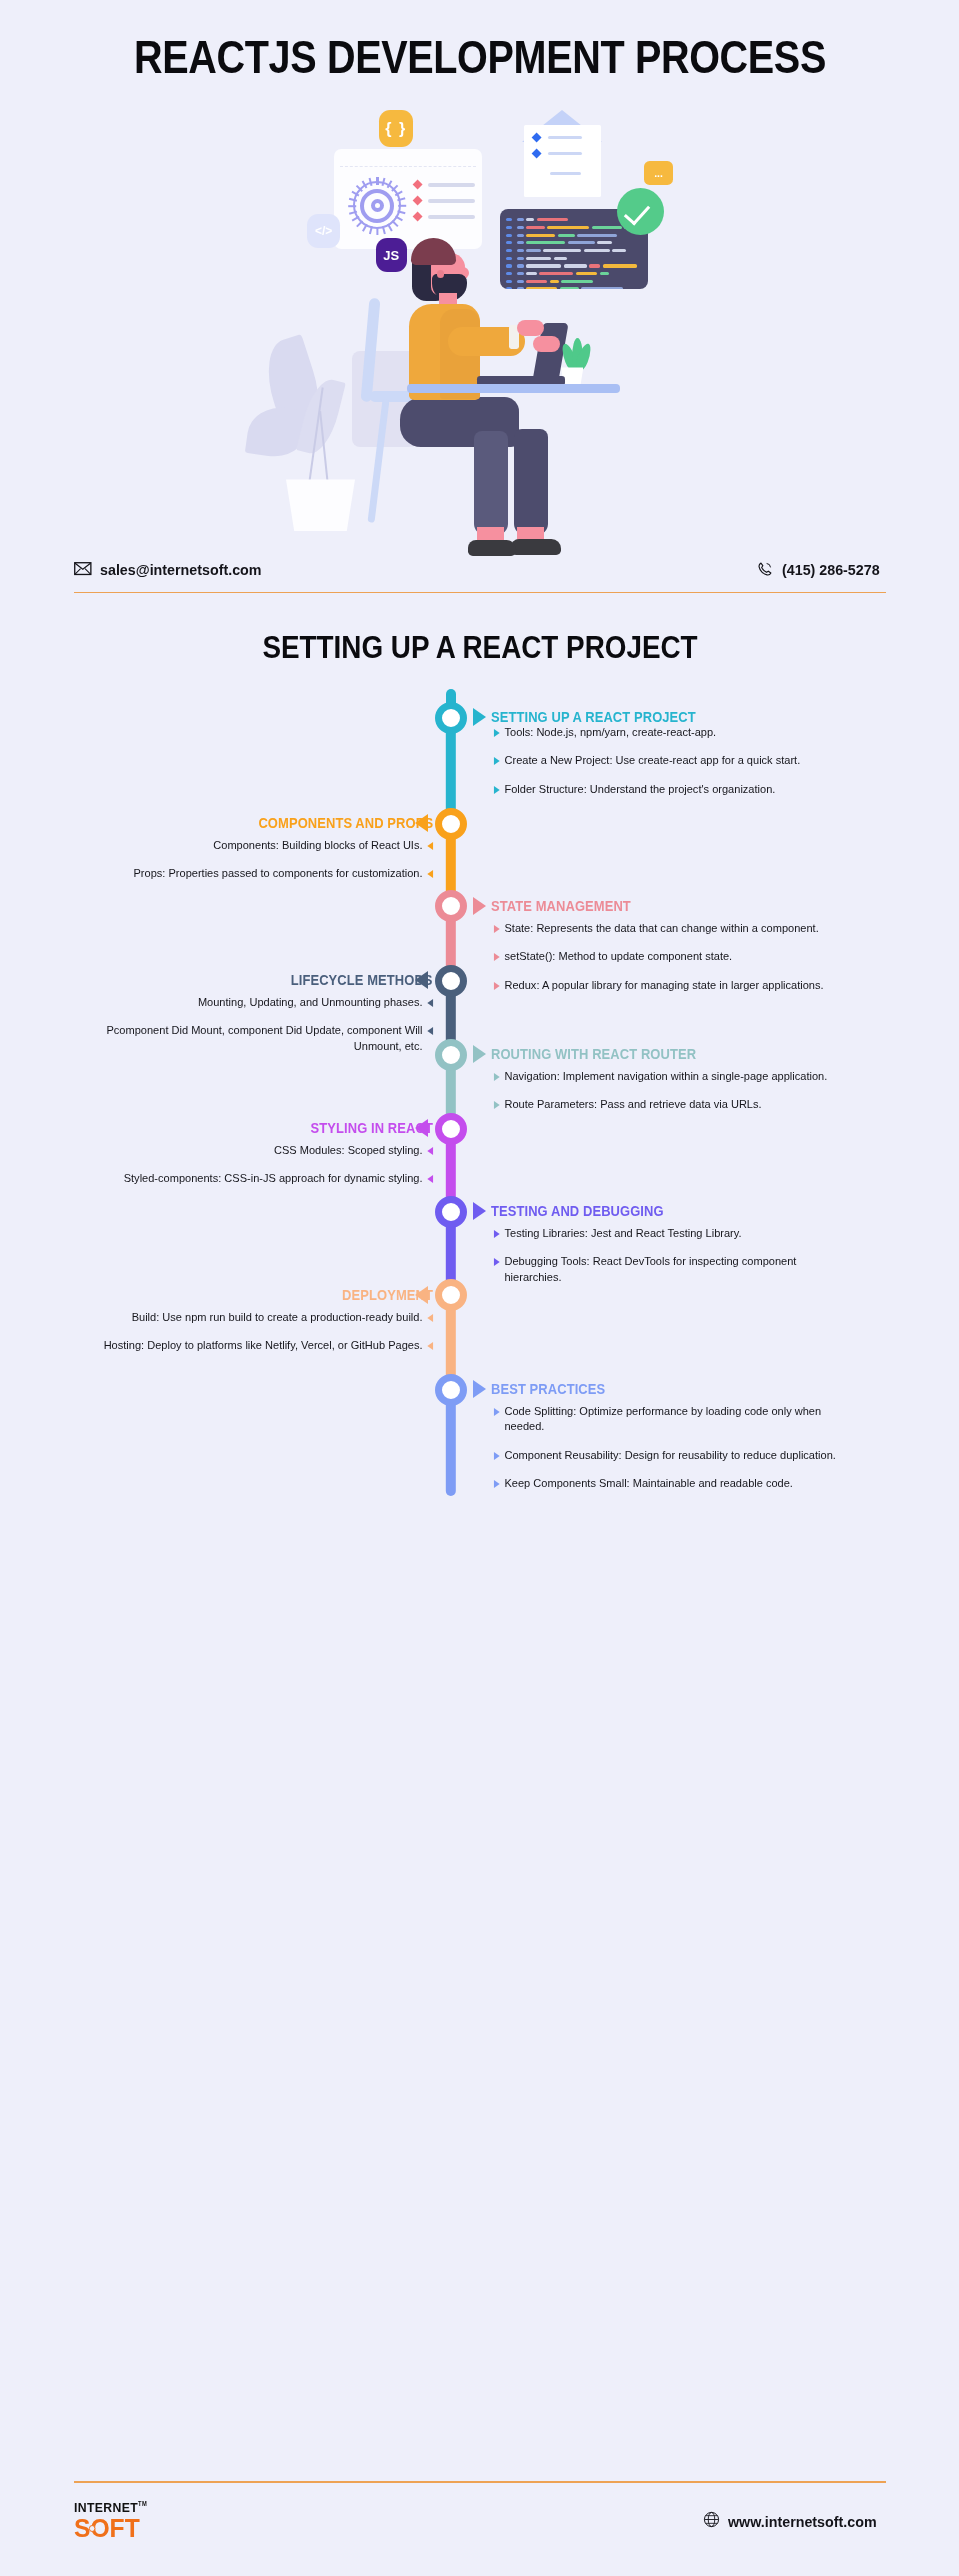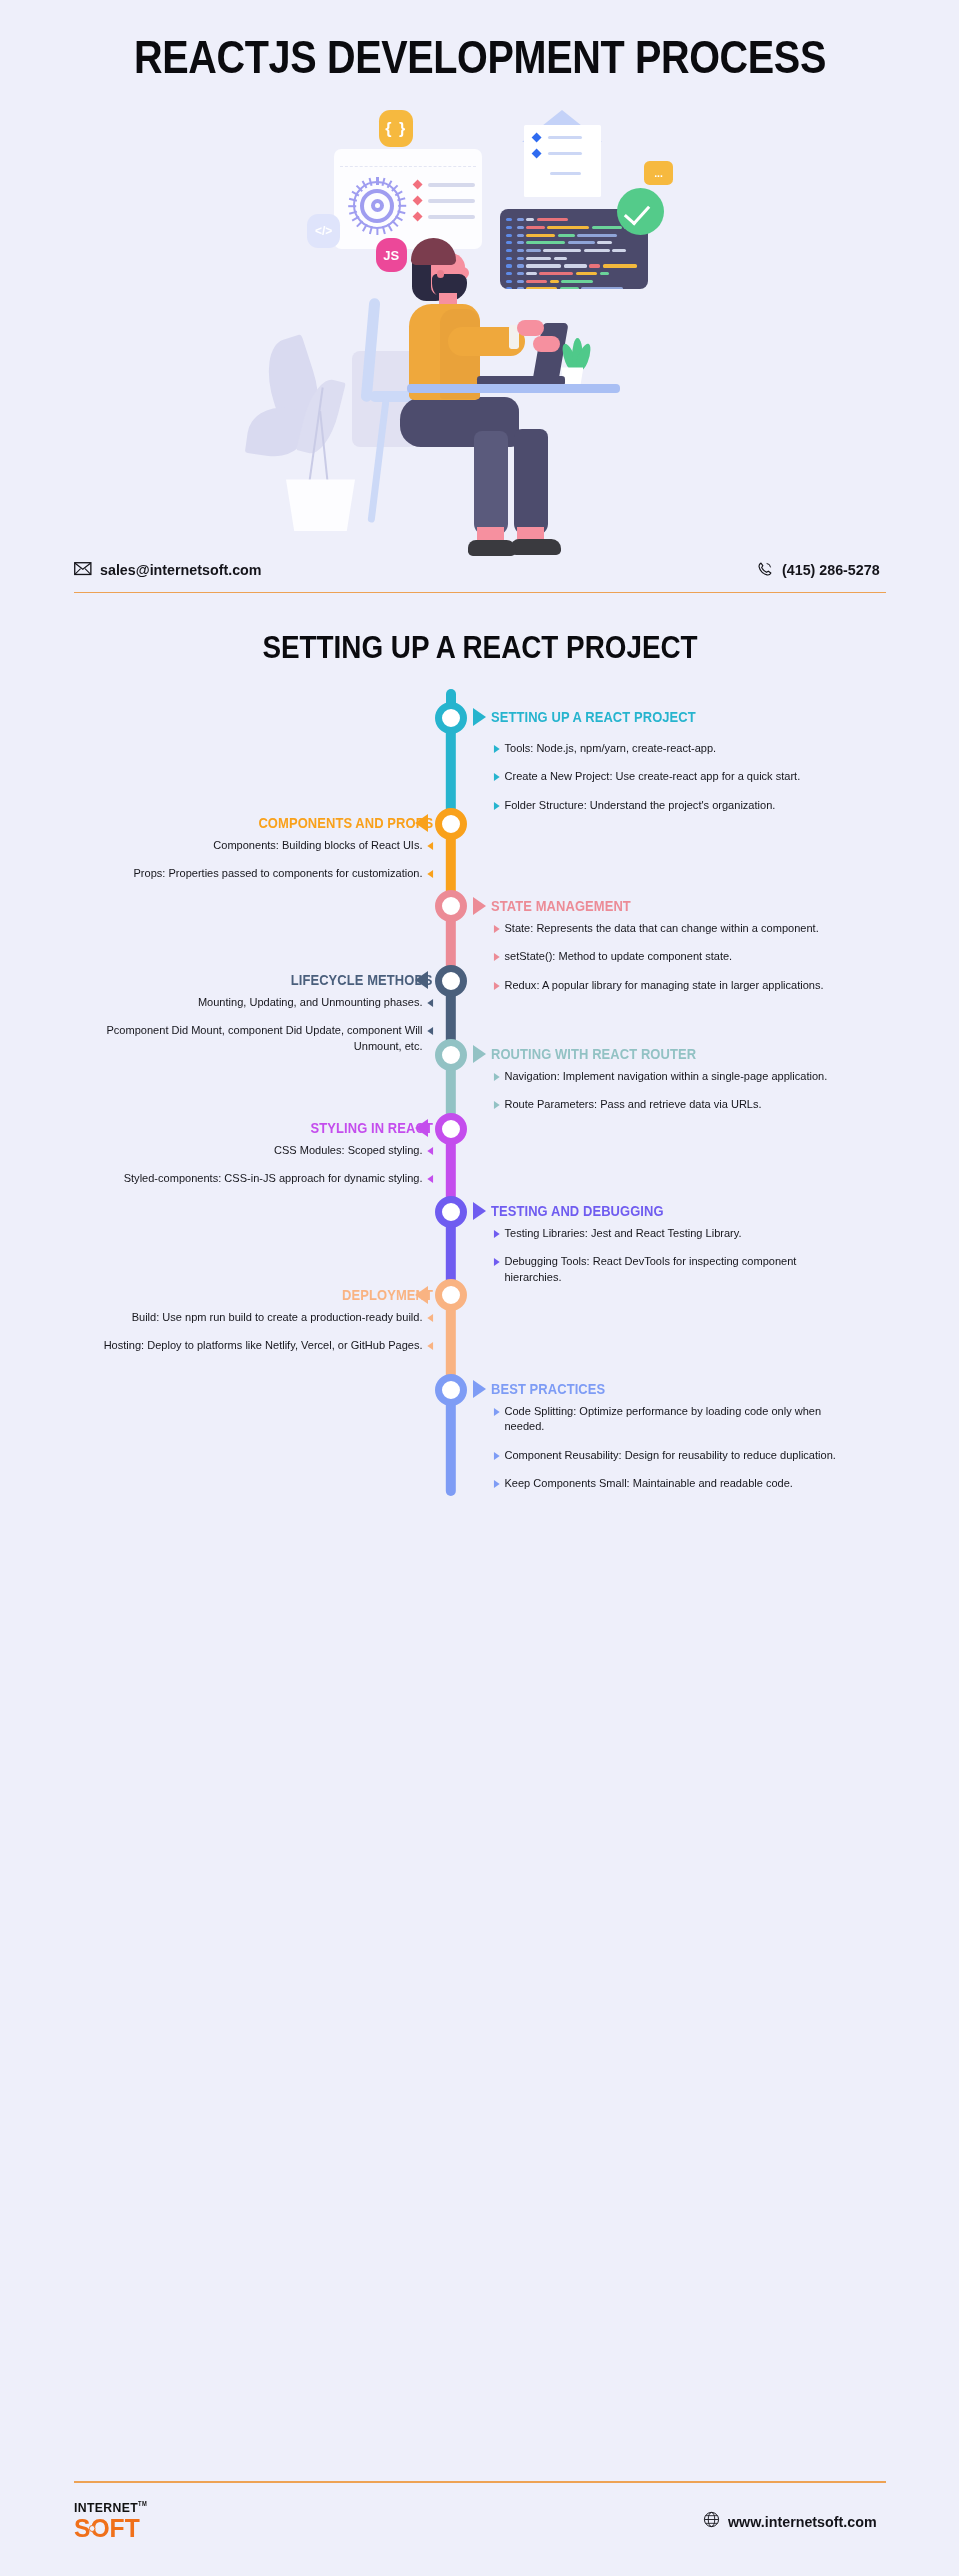--- a/index.html
+++ b/index.html
@@ -47,21 +47,21 @@
   .tile {
     position: absolute;
     border-radius: 11.2px;
     display: flex;
     align-items: center;
     justify-content: center;
     color: #fff;
     font-weight: 700;
   }
   .tile-braces { left: 83px; top: 16px; width: 34px; height: 37px; background: #f6b93f; font-size: 16px; letter-spacing: 1.6px; }
-  .tile-js     { left: 80px; top: 144px; width: 30.5px; height: 34px; background: #ec4899; font-size: 13px; border-radius: 13px; }
+  .tile-js     { left: 80px; top: 144px; width: 30.5px; height: 34px; background: #4c1d95; font-size: 13px; }
   .tile-code   { left: 11.2px;  top: 120px; width: 33px; height: 34px; background: #dfe4fb; font-size: 12px; }
   .tile-dots   { left: 348px; top: 67px;  width: 29px; height: 24px; background: #f6b93f; font-size: 10.4px; border-radius: 5.6px;}
 
   
   .gear-card {
     position: absolute; left: 38px; top: 55px;
     width: 148px; height: 100px;
     background: #fdfdff; border-radius: 7.2px;
   }
   .gear-card:after {
@@ -575,21 +575,21 @@
       <div class="rail-seg" style="background: rgb(196, 77, 237); position: absolute; left: 0px; top: 430px; height: 96px;"></div>
       <div class="rail-seg" style="background: rgb(111, 92, 240); position: absolute; left: 0px; top: 513px; height: 96px;"></div>
       <div class="rail-seg" style="background: rgb(249, 179, 130); position: absolute; left: 0px; top: 596px; height: 107px;"></div>
       <div class="rail-seg" style="background: rgb(126, 156, 245); position: absolute; left: 0px; top: 691px; height: 119px; border-radius: 0px 0px 5.6px 5.6px;"></div>
     </div>
   <div id="tlItems">
       <div class="node-cap" style="background: rgb(38, 180, 206); top: 3.2px;"></div>
       <div class="node" style="border-color: rgb(38, 180, 206); top: 16px;"></div>
       <div class="arrow arrow-right" style="top: 22.4px; left: 473px; border-left-color: rgb(38, 180, 206);"></div>
       <div class="tl-head r" style="color: rgb(38, 180, 206); top: 23px;">SETTING UP A REACT PROJECT</div>
-      <div class="tl-bullets r" style="top: 55px;">
+      <div class="tl-bullets r" style="top: 39px;">
         <div class="bullet" style="color: rgb(38, 180, 206);"><span style="color: rgb(22, 22, 28);">Tools: Node.js, npm/yarn, create-react-app.</span></div>
         <div class="bullet" style="color: rgb(38, 180, 206);"><span style="color: rgb(22, 22, 28);">Create a New Project: Use create-react app for a quick start.</span></div>
         <div class="bullet" style="color: rgb(38, 180, 206);"><span style="color: rgb(22, 22, 28);">Folder Structure: Understand the project's organization.</span></div>
       </div>
       <div class="node" style="border-color: rgb(249, 161, 27); top: 122px;"></div>
       <div class="arrow arrow-left" style="top: 128px; left: 415px; border-right-color: rgb(249, 161, 27);"></div>
       <div class="tl-head l" style="color: rgb(249, 161, 27); top: 129px;">COMPONENTS AND PROPS</div>
       <div class="tl-bullets l" style="top: 152px;">
         <div class="bullet" style="color: rgb(249, 161, 27);"><span style="color: rgb(22, 22, 28);">Components: Building blocks of React UIs.</span></div>
         <div class="bullet" style="color: rgb(249, 161, 27);"><span style="color: rgb(22, 22, 28);">Props: Properties passed to components for customization.</span></div>

